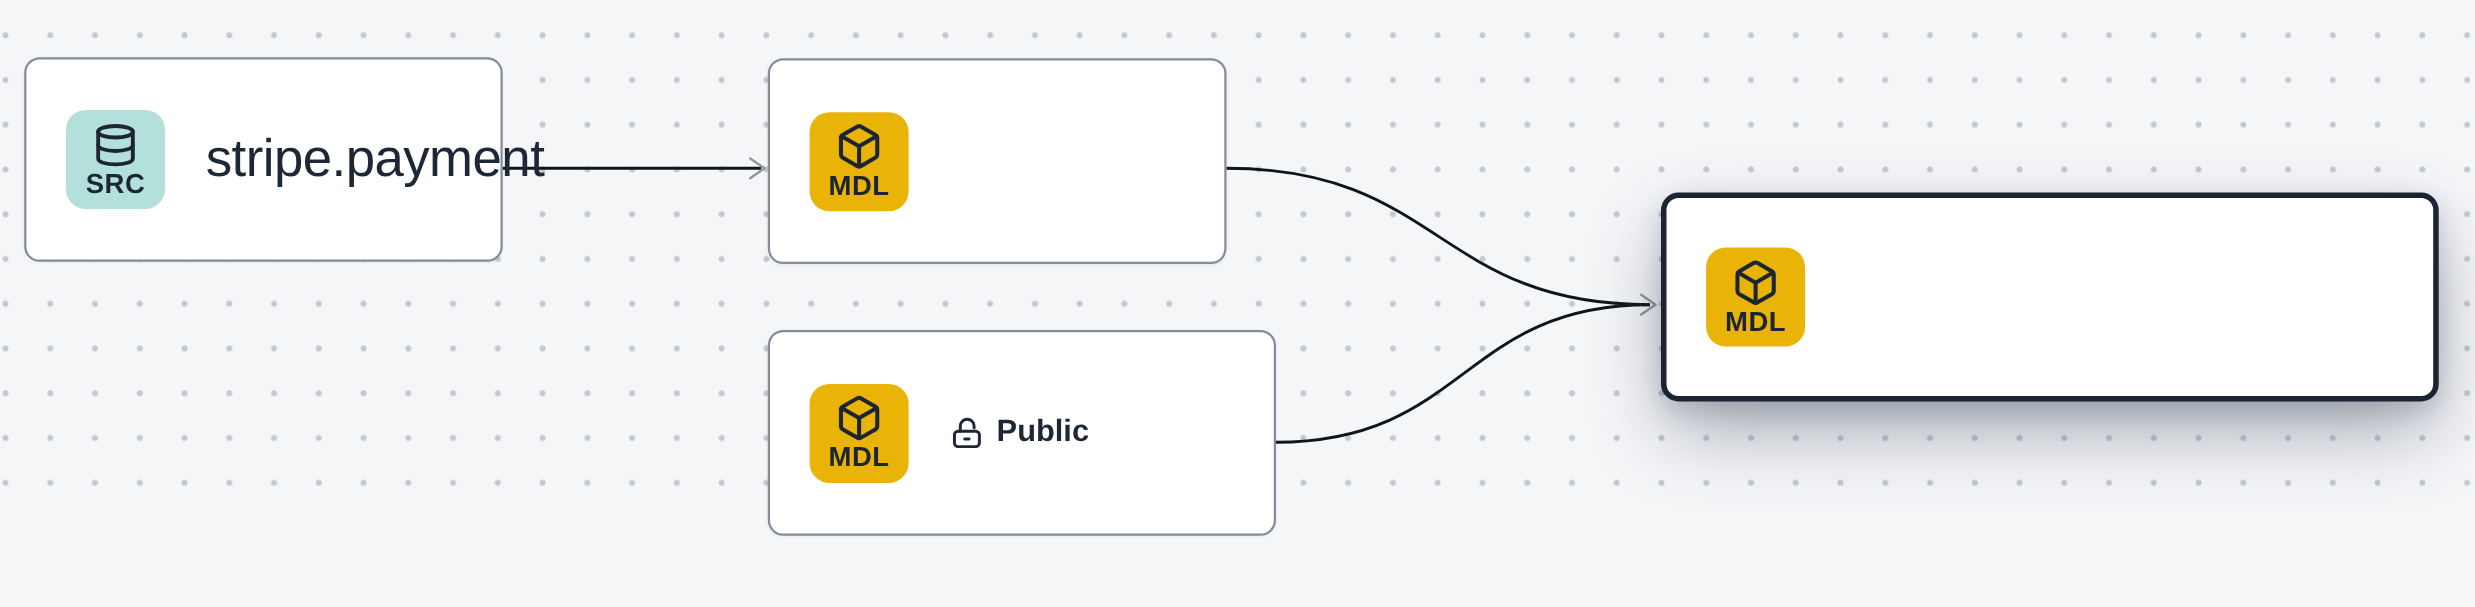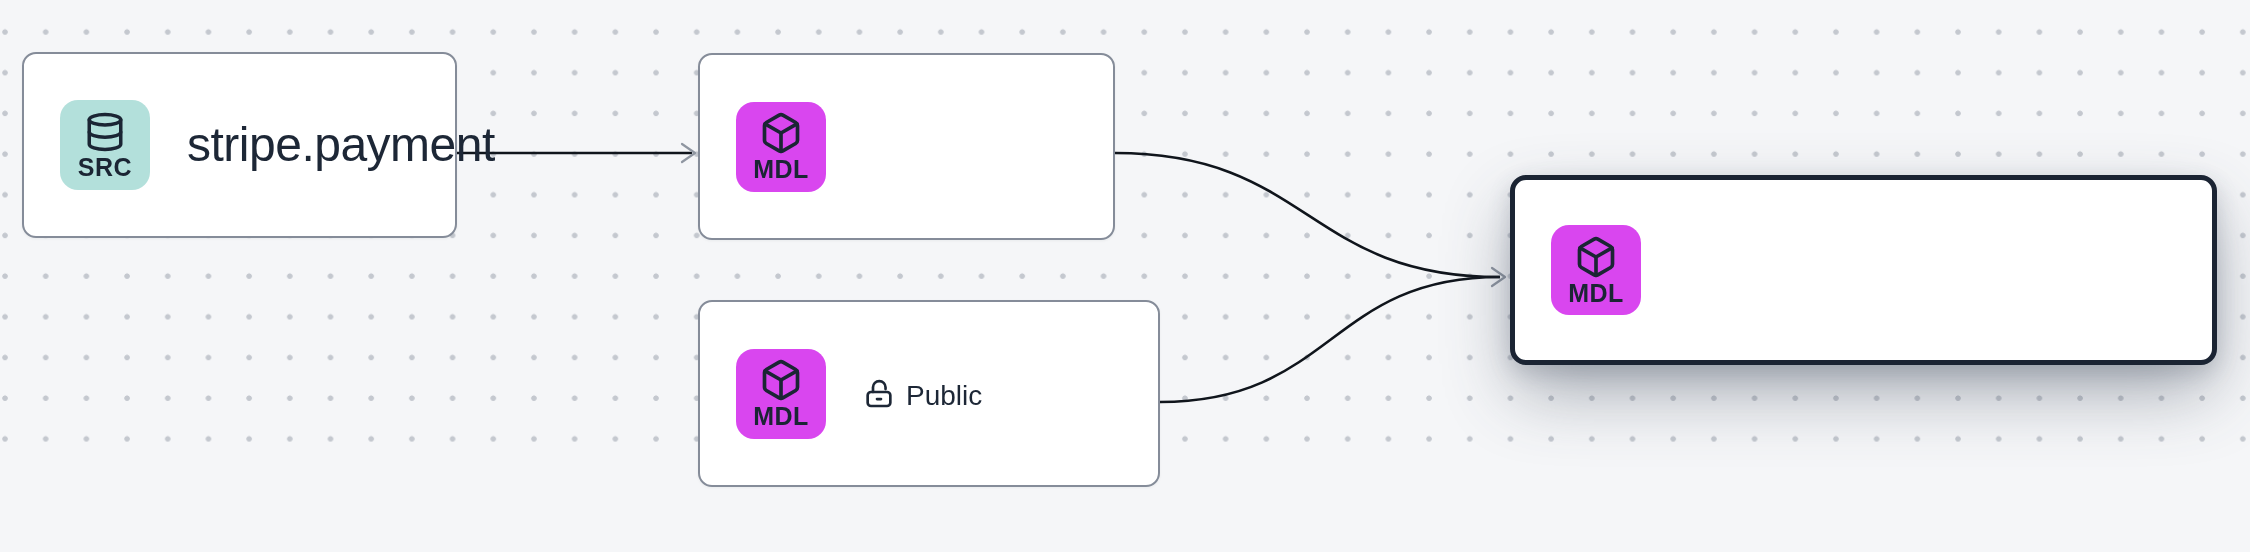--- a/index.html
+++ b/index.html
@@ -52,35 +52,35 @@
 
   .badge{
     flex:0 0 auto;
     width:90px;height:90px;
     border-radius:18px;
     display:flex;flex-direction:column;
     align-items:center;justify-content:center;
     gap:2px;
   }
   .badge--src{background:#b3e0db;}
-  .badge--mdl{background:#d946ef;}
+  .badge--mdl{background:#eab308;}
   .badge__label{
     font-size:25px;font-weight:600;color:#1b2534;
     line-height:1;letter-spacing:0.5px;
   }
   .badge svg{display:block;}
 
   .node__body{display:flex;flex-direction:column;justify-content:center;gap:7px;min-width:0;}
   .node__title{
     font-size:48px;font-weight:500;color:#1d2736;
     letter-spacing:-0.5px;line-height:1.1;white-space:nowrap;
   }
   .node__access{
-    display:flex;align-items:flex-end;gap:11px;
-    font-size:28px;font-weight:400;color:#1d2736;
+    display:flex;align-items:flex-start;gap:11px;
+    font-size:28px;font-weight:700;color:#1d2736;
     line-height:1;white-space:nowrap;
   }
   .node__access svg{display:block;}
 </style>
 </head>
 <body>
 
 <div class="canvas">
 
   <svg class="edges" xmlns="http://www.w3.org/2000/svg">

